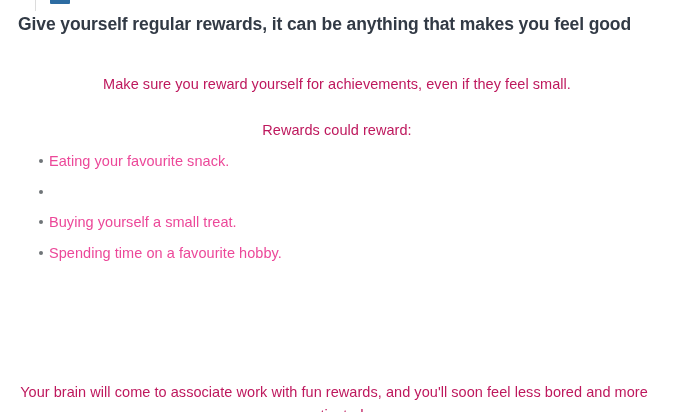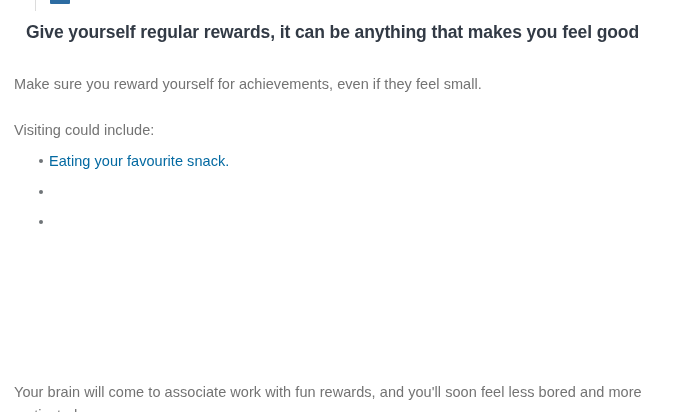--- a/index.html
+++ b/index.html
@@ -45,41 +45,42 @@
 
   
   .content {
     position: absolute;
     left: 14px;
     top: 0;
     width: 660px;
   }
 
   .page-heading {
-    margin: 12px;
+    margin: 4px;
     padding: 0;
     position: absolute;
     left: 0;
     top: 8px;
     width: 660px;
     font-size: 17.5px;
     line-height: 24px;
     font-weight: bold;
     color: #323a45;
     letter-spacing: -0.1px;
   }
 
   .para {
     position: absolute;
     left: 0;
     width: 646px;
     font-size: 14.5px;
     line-height: 23px;
-    color: #737373;
+    color: #be185d;
     letter-spacing: 0.05px;
+    text-align: center;
   }
   .para-intro { top: 58px; }
   .para-lead  { top: 104px; }
   .para-close { top: 366px; width: 640px; }
 
   
   .reward-list {
     position: absolute;
     left: 0;
     top: 150px;
@@ -87,21 +88,21 @@
     padding: 0;
     list-style: none;
     width: 646px;
   }
   .reward-item {
     position: relative;
     height: 30.5px;
     padding-left: 35px;
     font-size: 14.5px;
     line-height: 22px;
-    color: #0369a1;
+    color: #ec4899;
     letter-spacing: 0.05px;
     white-space: nowrap;
   }
   .bullet-dot {
     position: absolute;
     left: 25px;
     top: 9px;
     width: 4px;
     height: 4px;
     border-radius: 50%;
@@ -115,30 +116,35 @@
   <div class="top-rule"></div>
   <div class="top-tab-bar"></div>
 </div>
 
 <div class="content">
 
   <h1 class="page-heading">Give yourself regular rewards, it can be anything that makes you feel good</h1>
 
   <p class="para para-intro">Make sure you reward yourself for achievements, even if they feel small.</p>
 
-  <p class="para para-lead">Visiting could include:</p>
+  <p class="para para-lead">Rewards could reward:</p>
 
   <ul class="reward-list">
     <li class="reward-item">
       <span class="bullet-dot"></span>
       <span>Eating your favourite snack.</span>
     </li>
     <li class="reward-item">
       <span class="bullet-dot"></span>
     </li>
     <li class="reward-item">
       <span class="bullet-dot"></span>
+      <span>Buying yourself a small treat.</span>
+    </li>
+    <li class="reward-item">
+      <span class="bullet-dot"></span>
+      <span>Spending time on a favourite hobby.</span>
     </li>
   </ul>
 
   <p class="para para-close">Your brain will come to associate work with fun rewards, and you'll soon feel less bored and more motivated.</p>
 
 </div>
 
 </body></html>

